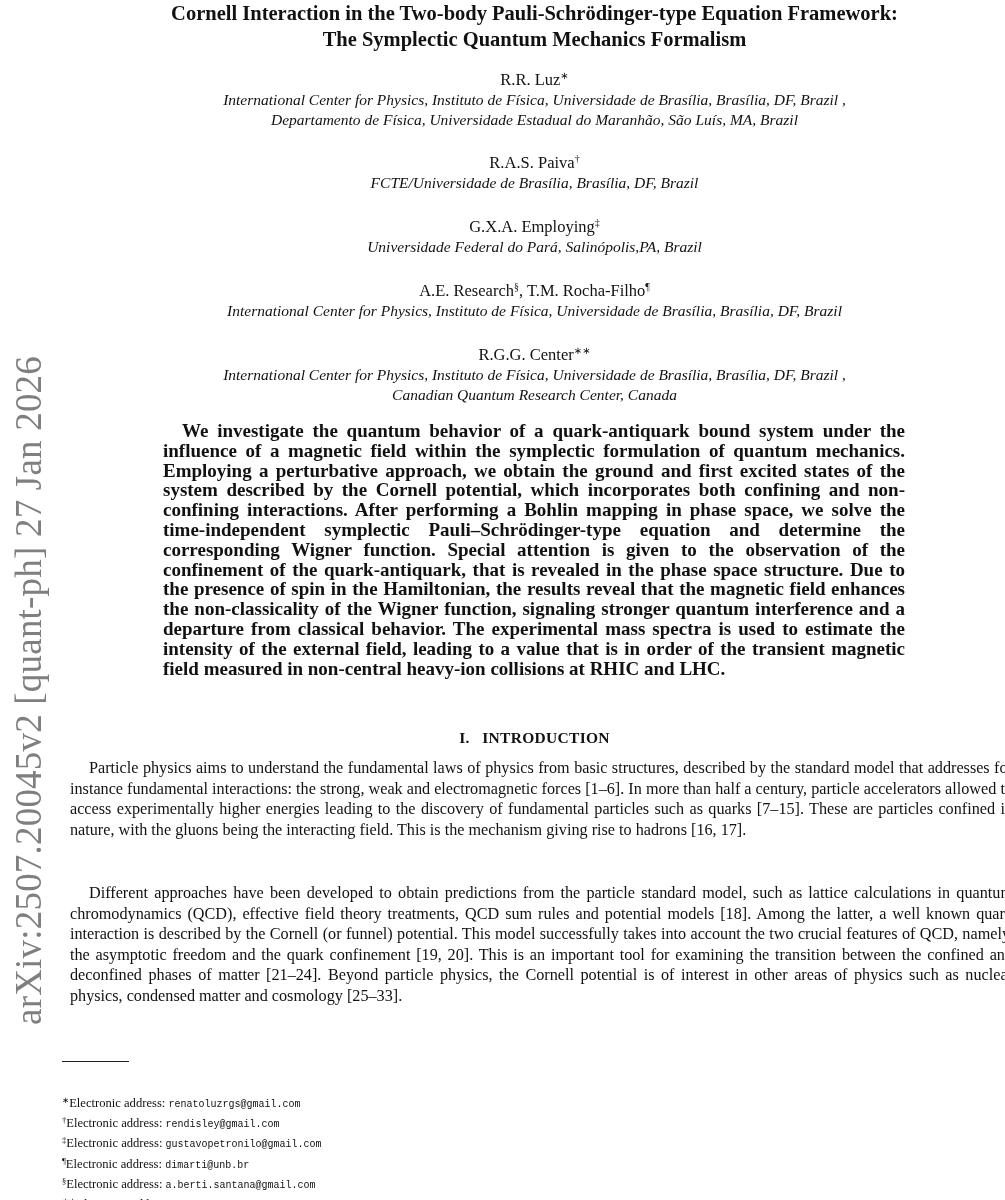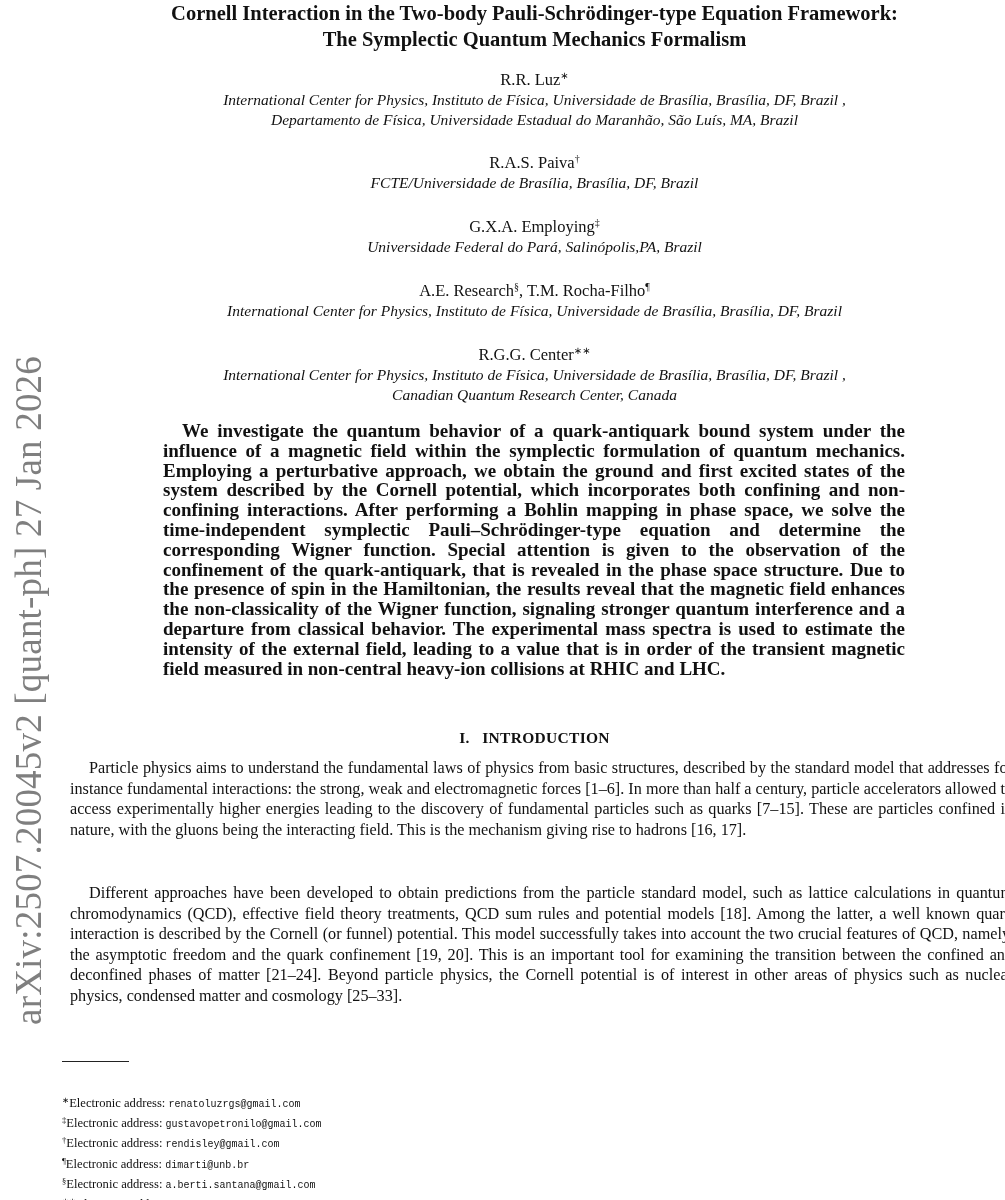--- a/index.html
+++ b/index.html
@@ -111,18 +111,18 @@
 
 <div class="section-heading" style="white-space:pre;">I.   INTRODUCTION</div>
 
 <div class="body-text" style="top:758px;">Particle physics aims to understand the fundamental laws of physics from basic structures, described by the standard model that addresses for instance fundamental interactions: the strong, weak and electromagnetic forces [1–6]. In more than half a century, particle accelerators allowed to access experimentally higher energies leading to the discovery of fundamental particles such as quarks [7–15]. These are particles confined in nature, with the gluons being the interacting field. This is the mechanism giving rise to hadrons [16, 17].</div>
 <div class="body-text" style="top:883px;">Different approaches have been developed to obtain predictions from the particle standard model, such as lattice calculations in quantum chromodynamics (QCD), effective field theory treatments, QCD sum rules and potential models [18]. Among the latter, a well known quark interaction is described by the Cornell (or funnel) potential. This model successfully takes into account the two crucial features of QCD, namely, the asymptotic freedom and the quark confinement [19, 20]. This is an important tool for examining the transition between the confined and deconfined phases of matter [21–24]. Beyond particle physics, the Cornell potential is of interest in other areas of physics such as nuclear physics, condensed matter and cosmology [25–33].</div>
 
 <div class="footnote-rule"></div>
 
 <div class="footnotes">
   <div class="footnote"><sup>∗</sup><span>Electronic address:</span> <span class="email">renatoluzrgs@gmail.com</span></div>
+  <div class="footnote"><sup>†</sup><span>Electronic address:</span> <span class="email">rendisley@gmail.com</span></div>
   <div class="footnote"><sup>‡</sup><span>Electronic address:</span> <span class="email">gustavopetronilo@gmail.com</span></div>
-  <div class="footnote"><sup>†</sup><span>Electronic address:</span> <span class="email">rendisley@gmail.com</span></div>
   <div class="footnote"><sup>¶</sup><span>Electronic address:</span> <span class="email">dimarti@unb.br</span></div>
   <div class="footnote"><sup>§</sup><span>Electronic address:</span> <span class="email">a.berti.santana@gmail.com</span></div>
   <div class="footnote"><sup>∗∗</sup><span>Electronic address:</span> <span class="email">ronniamorim@gmail.com</span></div>
 </div>
 
 </body></html>

